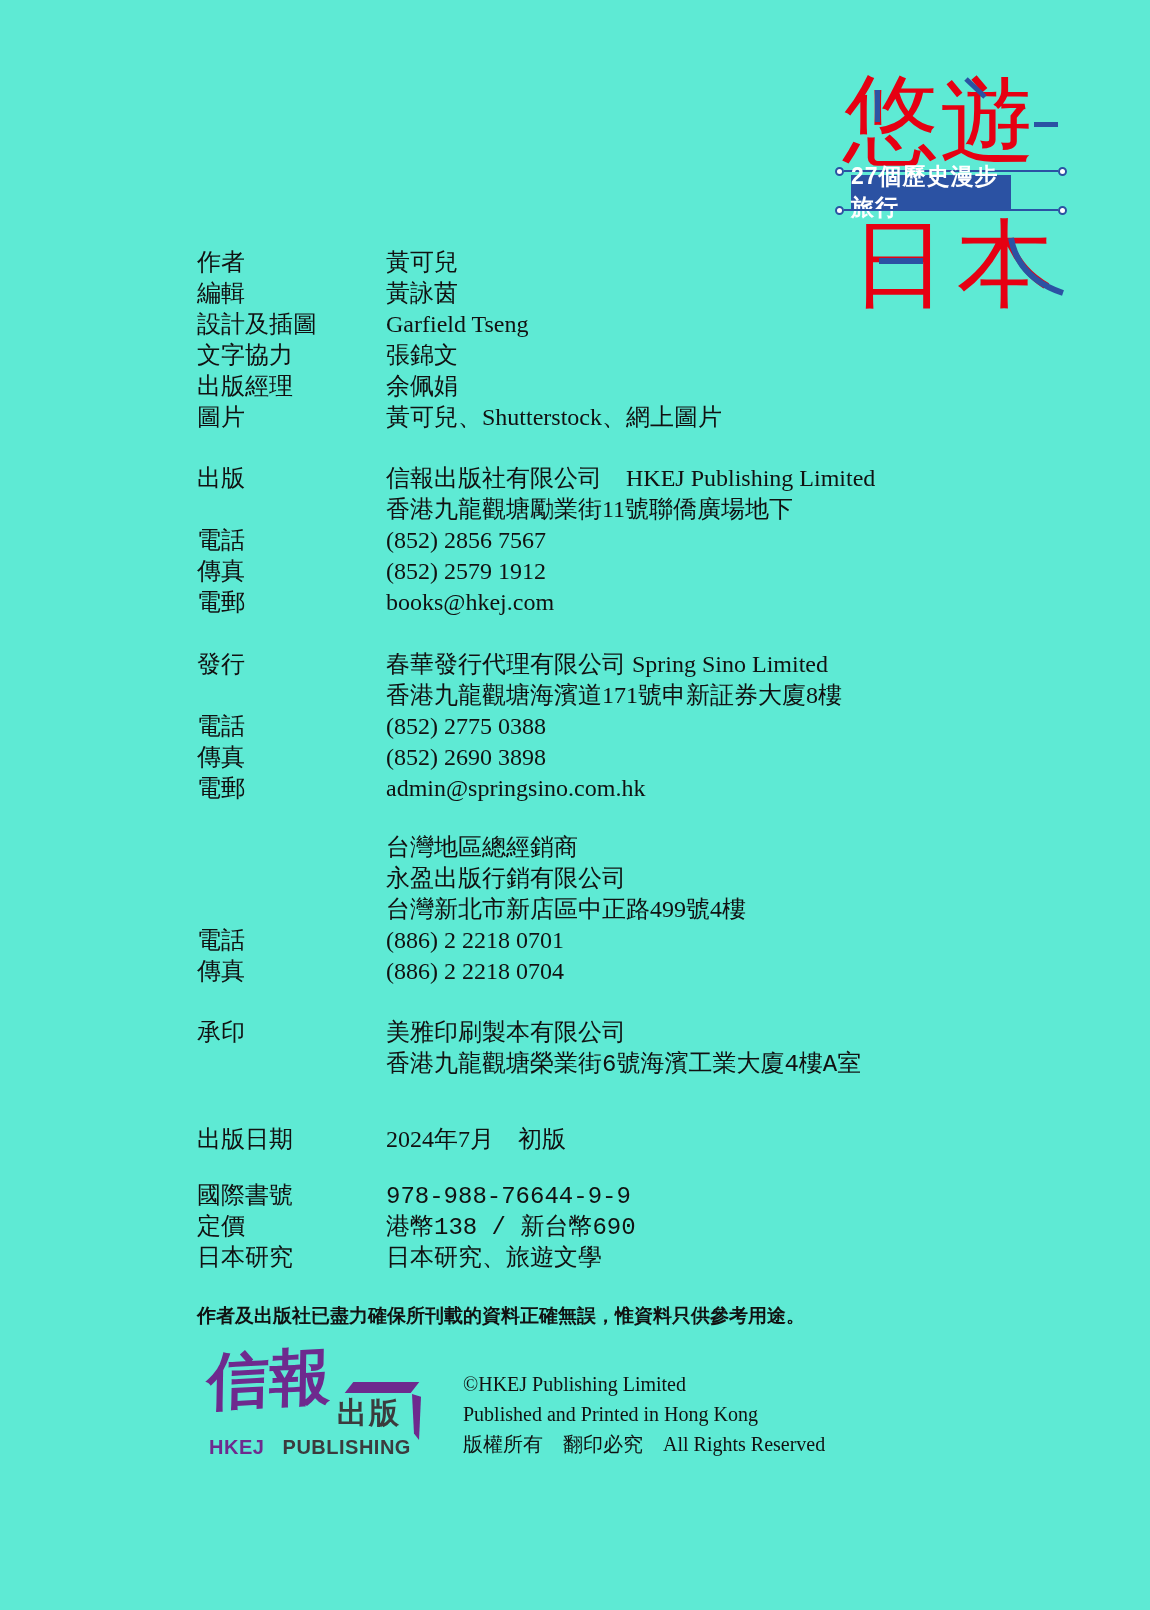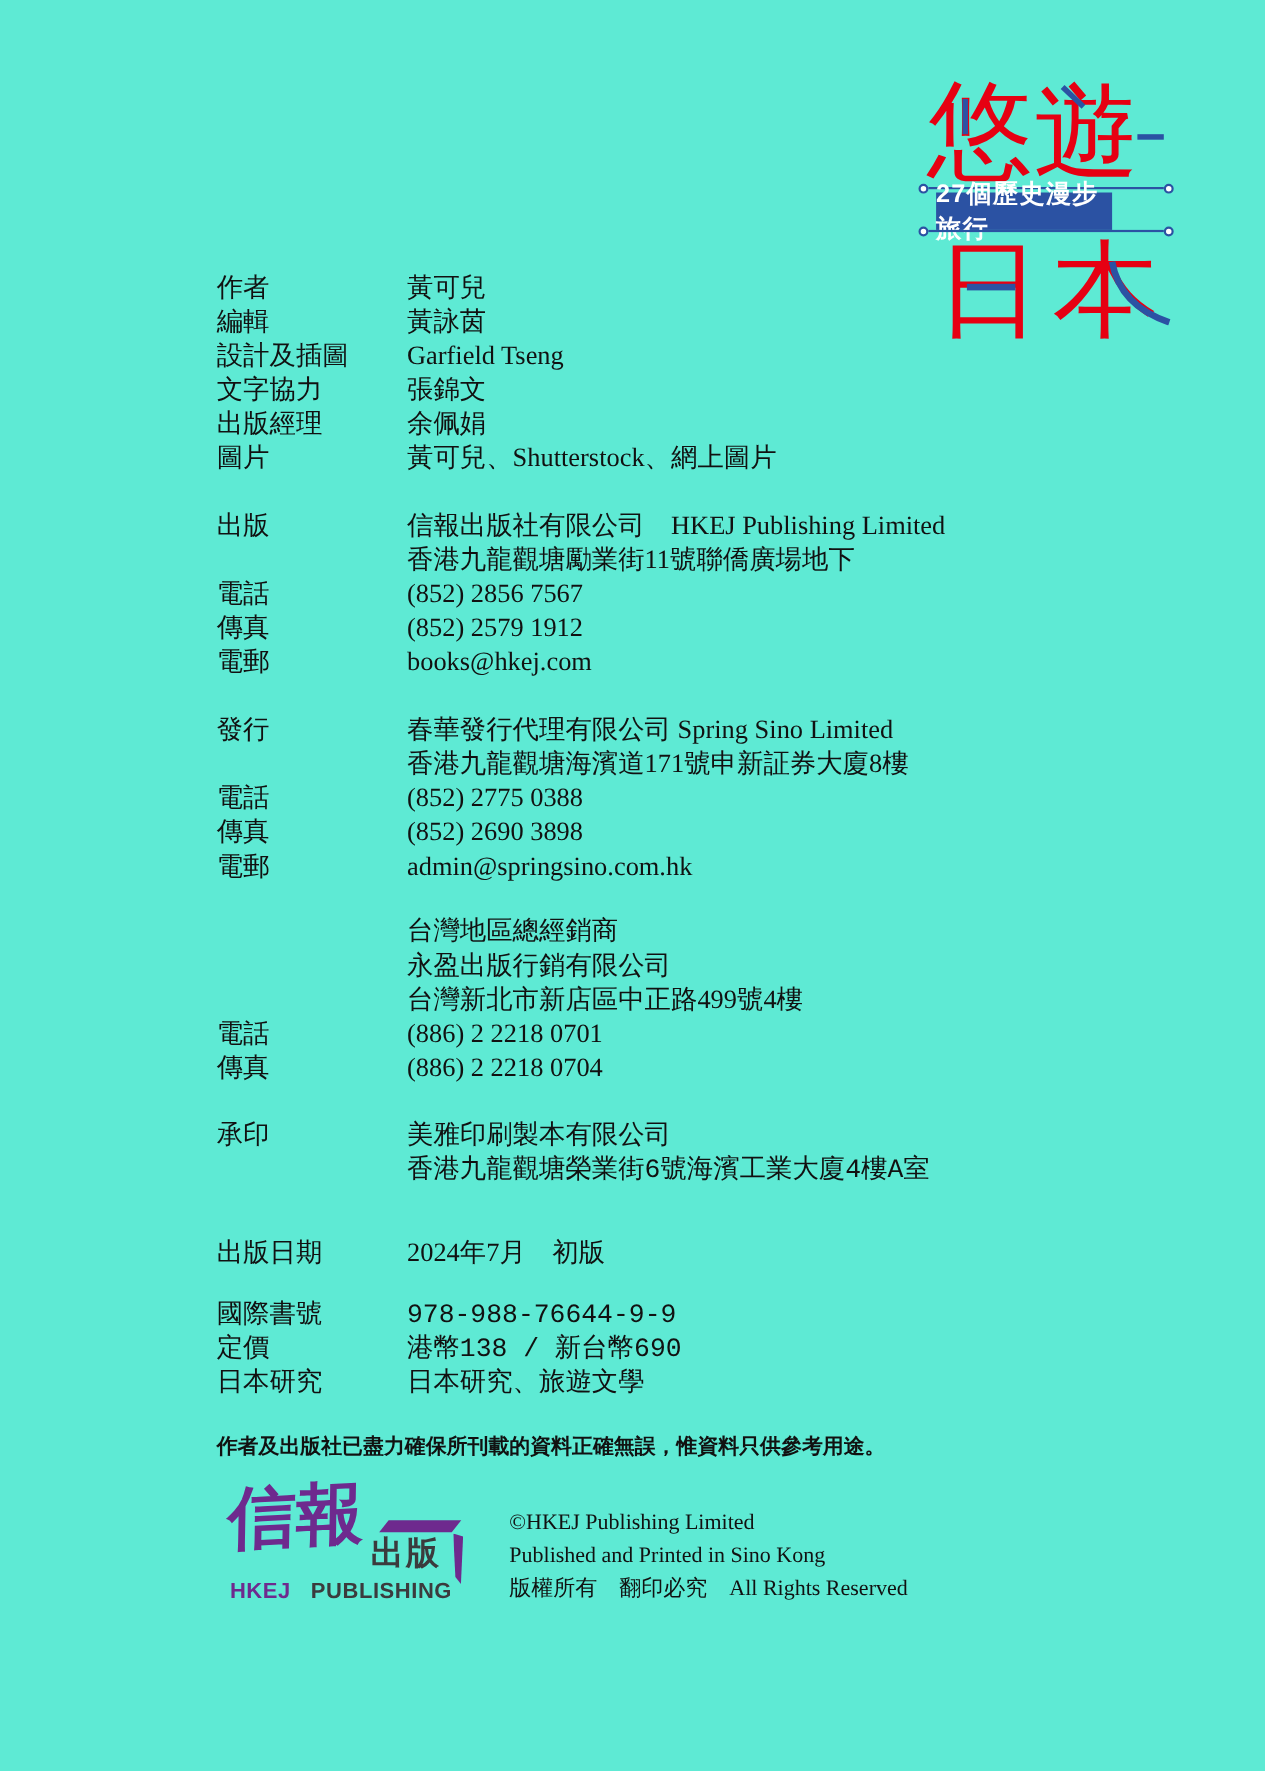--- a/index.html
+++ b/index.html
@@ -15,21 +15,21 @@
     width:1150px;height:1610px;
     background:#5eead4;
     color:var(--ink);
     font-family:"Liberation Serif", serif;
     overflow:hidden;
   }
   
   .block{position:absolute;left:197px;width:780px;}
   .row{display:flex;line-height:31px;font-size:24px;}
   .label{width:173px;flex-shrink:0;}
-  .value{white-space:nowrap;}
+  .value{white-space:nowrap;margin-left:16px;}
   .bold-note{
     position:absolute;left:197px;top:1303px;
     font-size:19px;font-weight:bold;line-height:26px;
   }
   
   .toplogo{position:absolute;left:815px;top:62px;width:262px;height:255px;}
   .logo-char{
     position:absolute;font-size:96px;line-height:1;color:var(--red);
     font-family:"Liberation Sans", sans-serif;font-weight:400;
   }
@@ -249,17 +249,17 @@
     </div>
     <div class="hkej-line">
       <span class="p1">HKEJ</span>
       <span>&nbsp;</span>
       <span class="p2">PUBLISHING</span>
     </div>
   </div>
 
   <div class="copyright">
     <div>©HKEJ Publishing Limited</div>
-    <div>Published and Printed in Sino Kong</div>
+    <div>Published and Printed in Hong Kong</div>
     <div>版權所有　翻印必究　All Rights Reserved</div>
   </div>
 
 </div>
 
 </body></html>

